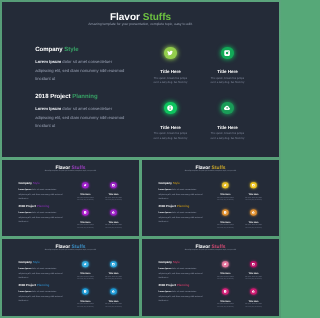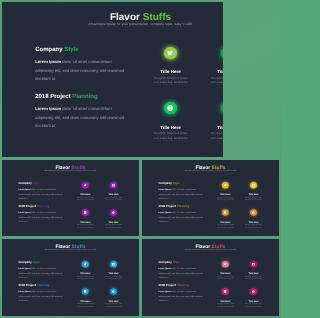--- a/index.html
+++ b/index.html
@@ -2,21 +2,21 @@
 <html><head>
 <meta charset="utf-8">
 <style>
   html,body{margin:0;padding:0;}
   body{width:281px;height:318px;overflow:hidden;background:#56a878;
        font-family:"Liberation Sans",sans-serif;
        -webkit-font-smoothing:antialiased;text-rendering:geometricPrecision;}
   .page{position:absolute;left:0;top:0;width:281px;height:318px;
         background:linear-gradient(150deg,#569c77 0%,#5ca67d 40%,#539a73 100%);}
   .slide{position:absolute;background:#242b38;overflow:hidden;}
-  .s0{left:2px;top:2px;width:221px;height:155px;}
+  .s0{left:2px;top:2px;width:277px;height:155px;}
   .s1{left:2px;top:160px;width:137px;height:76px;}
   .s2{left:142px;top:160px;width:137px;height:76px;}
   .s3{left:2px;top:239px;width:137px;height:77px;}
   .s4{left:142px;top:239px;width:137px;height:77px;}
 
   
   .inner{position:absolute;left:0;top:0;width:277px;height:155px;transform-origin:0 0;}
   .th .inner{transform:scale(0.4946);}
 
   .hdr{position:absolute;left:0;right:0;text-align:center;top:11px;}

